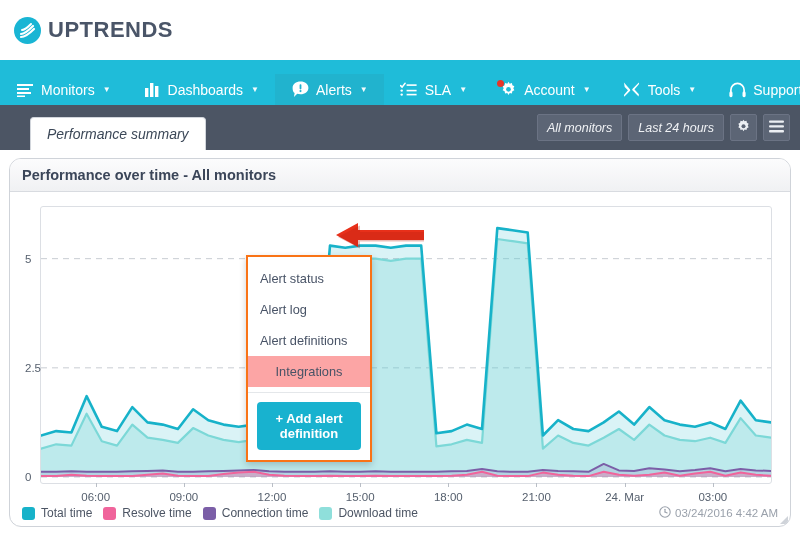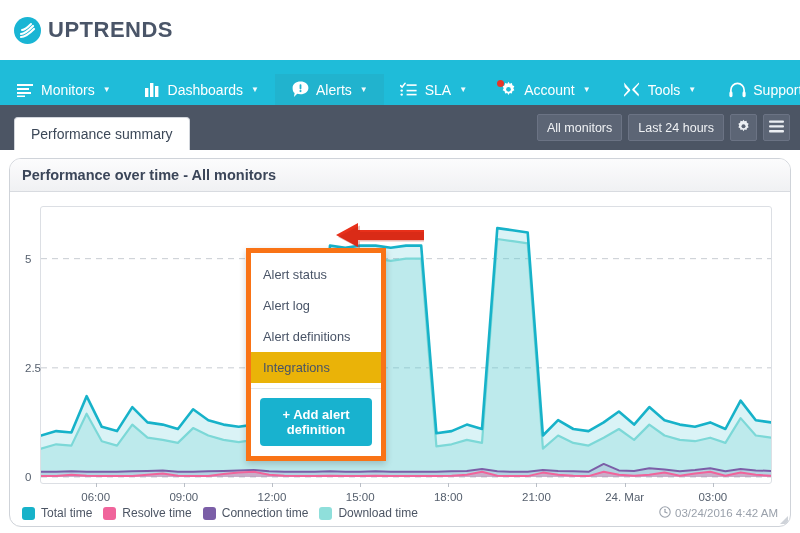--- a/index.html
+++ b/index.html
@@ -71,21 +71,22 @@
     background:#e8352a; top:-1px; left:-2px;
   }
 
   
   .tabstrip {
     height:45px;
     background:#4c5564;
     display:flex;
     align-items:flex-end;
     position:relative;
-    padding:0 10px;
+    padding:0 26px;
+    font-style:italic;
   }
   .tab {
     background:#ffffff;
     border:1px solid #d2d6dc;
     border-bottom:none;
     border-radius:4px 4px 0 0;
     padding:8px 16px 9px;
     font-size:14px;
     color:#3c4858;
     margin-left:4px;
@@ -197,34 +198,34 @@
   .resize-handle {
     position:absolute; right:2px; bottom:2px;
     width:0; height:0;
     border-left:8px solid transparent;
     border-bottom:8px solid #cfd3d9;
   }
 
   
   .dropdown {
     position:absolute;
-    left:246px; top:98px;
-    width:140px;
-    background:#ffffff;
-    border:5px solid #f97316;
+    left:246px; top:105px;
+    width:126px;
+    background:#ffffff;
+    border:2px solid #f97316;
     box-shadow:0 3px 7px rgba(0,0,0,.19);
     z-index:60;
     padding:6px 0 10px;
   }
   .dd-item {
     padding:8px 12px;
     font-size:12.8px;
     color:#485366;
   }
-  .dd-item.hl { background:#eab308; }
+  .dd-item.hl { background:#fca5a5;text-align:center; }
   .dd-sep { height:1px; background:#e4e7ea; margin:5px 0 9px; }
   .dd-btn {
     margin:0 9px;
     background:#18b2cf;
     color:#ffffff;
     font-weight:bold;
     font-size:13px;
     border-radius:4px;
     padding:9px 6px;
     text-align:center;

